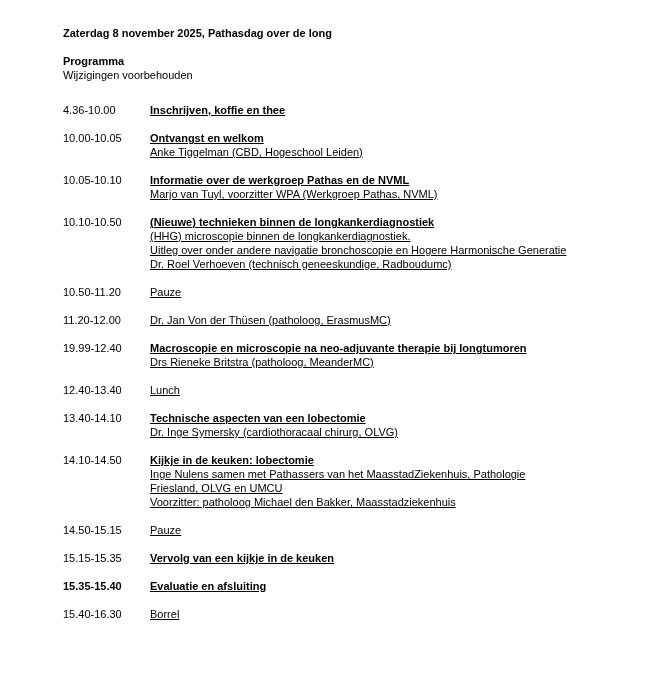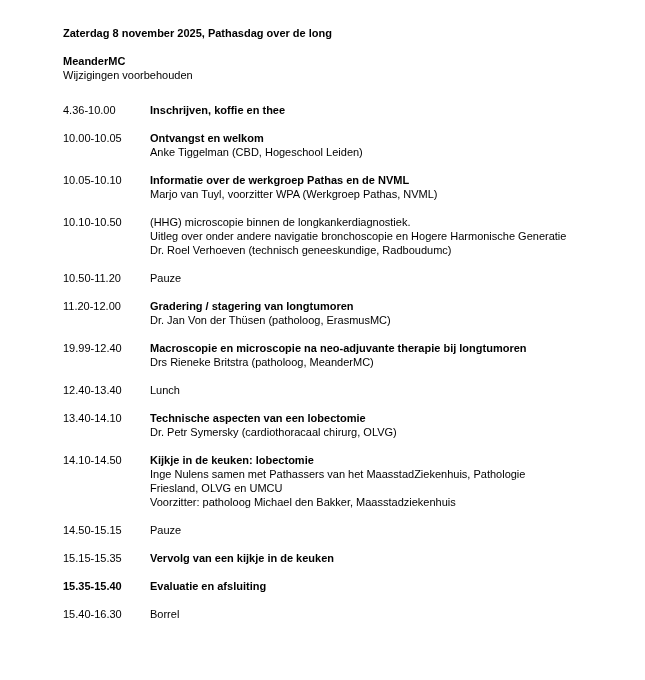--- a/index.html
+++ b/index.html
@@ -30,33 +30,34 @@
     align-items: flex-start;
     margin-bottom: 14px;
   }
   .row-time {
     width: 87px;
     flex-shrink: 0;
   }
   .row-content {
     flex: 1;
     max-width: 490px;
+    text-decoration: underline;
   }
   .row-title { }
   .row-detail { font-weight: normal; }
 </style>
 </head>
 <body>
 
 <div class="page">
   <div class="doc-header">
     <div class="bold">Zaterdag 8 november 2025, Pathasdag over de long</div>
   </div>
   <div class="program-heading-block">
-    <div class="bold">MeanderMC</div>
+    <div class="bold">Programma</div>
     <div>Wijzigingen voorbehouden</div>
   </div>
   <div class="schedule">
   <div class="row">
     <div class="row-time">4.36-10.00</div>
     <div class="row-content">
       <div class="row-title bold">Inschrijven, koffie en thee</div>
     </div>
   </div>
 
@@ -72,37 +73,37 @@
     <div class="row-time">10.05-10.10</div>
     <div class="row-content">
       <div class="row-title bold">Informatie over de werkgroep Pathas en de NVML</div>
     <div class="row-detail">Marjo van Tuyl, voorzitter WPA (Werkgroep Pathas, NVML)</div>
         </div>
   </div>
 
   <div class="row">
     <div class="row-time">10.10-10.50</div>
     <div class="row-content">
+      <div class="row-title bold">(Nieuwe) technieken binnen de longkankerdiagnostiek</div>
     <div class="row-detail">(HHG) microscopie binnen de longkankerdiagnostiek.</div>
           <div class="row-detail">Uitleg over onder andere navigatie bronchoscopie en Hogere Harmonische Generatie</div>
           <div class="row-detail">Dr. Roel Verhoeven (technisch geneeskundige, Radboudumc)</div>
         </div>
   </div>
 
   <div class="row">
     <div class="row-time">10.50-11.20</div>
     <div class="row-content">
       <div class="row-title">Pauze</div>
     </div>
   </div>
 
   <div class="row">
     <div class="row-time">11.20-12.00</div>
     <div class="row-content">
-      <div class="row-title bold">Gradering / stagering van longtumoren</div>
     <div class="row-detail">Dr. Jan Von der Thüsen (patholoog, ErasmusMC)</div>
         </div>
   </div>
 
   <div class="row">
     <div class="row-time">19.99-12.40</div>
     <div class="row-content">
       <div class="row-title bold">Macroscopie en microscopie na neo-adjuvante therapie bij longtumoren</div>
     <div class="row-detail">Drs Rieneke Britstra (patholoog, MeanderMC)</div>
         </div>
@@ -112,21 +113,21 @@
     <div class="row-time">12.40-13.40</div>
     <div class="row-content">
       <div class="row-title">Lunch</div>
     </div>
   </div>
 
   <div class="row">
     <div class="row-time">13.40-14.10</div>
     <div class="row-content">
       <div class="row-title bold">Technische aspecten van een lobectomie</div>
-    <div class="row-detail">Dr. Petr Symersky (cardiothoracaal chirurg, OLVG)</div>
+    <div class="row-detail">Dr. Inge Symersky (cardiothoracaal chirurg, OLVG)</div>
         </div>
   </div>
 
   <div class="row">
     <div class="row-time">14.10-14.50</div>
     <div class="row-content">
       <div class="row-title bold">Kijkje in de keuken: lobectomie</div>
     <div class="row-detail">Inge Nulens samen met Pathassers van het MaasstadZiekenhuis, Pathologie</div>
           <div class="row-detail">Friesland, OLVG en UMCU</div>
           <div class="row-detail">Voorzitter: patholoog Michael den Bakker, Maasstadziekenhuis</div>

